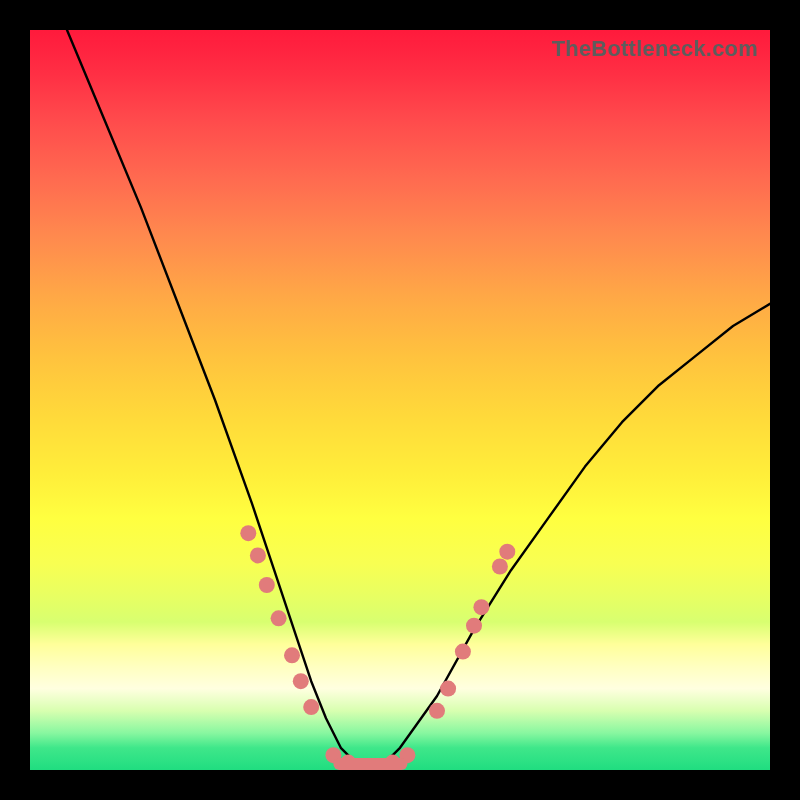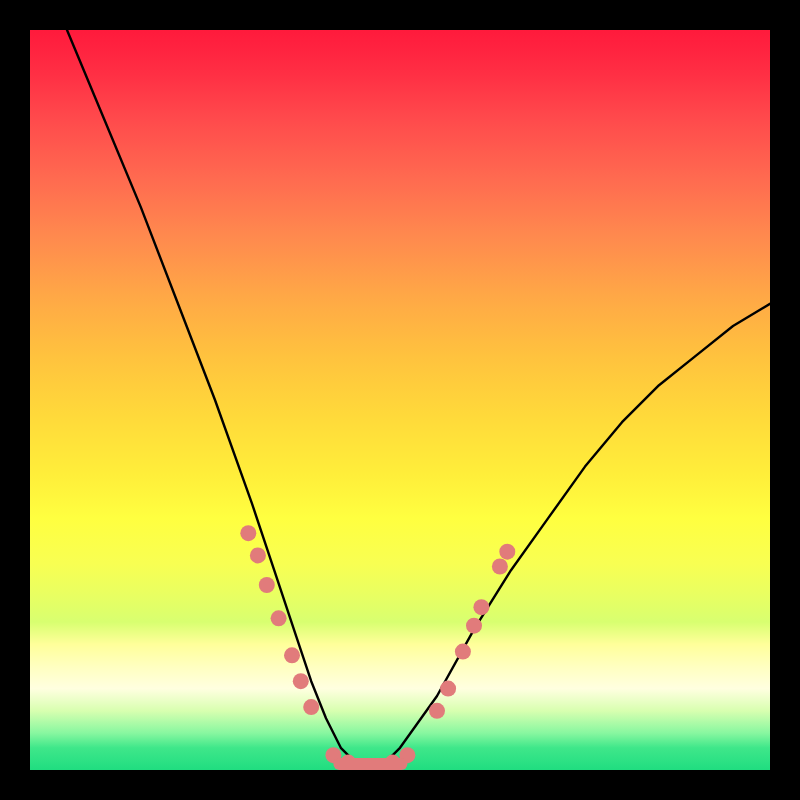--- a/index.html
+++ b/index.html
@@ -54,20 +54,21 @@
     left: 0;
     top: 0;
     width: 740px;
     height: 740px;
   }
 </style>
 </head>
 <body>
 
 <div class="frame">
+  <div class="watermark">TheBottleneck.com</div>
   <svg class="overlay" viewBox="0 0 740 740" preserveAspectRatio="none">
     <g id="curve-layer">
         <path d="M37.0 0.0 L74.0 88.8 L111.0 177.6 L148.0 273.8 L185.0 370.0 L222.0 473.6 L244.2 540.2 L266.4 606.8 L281.2 651.2 L296.0 688.2 L310.8 717.8 L325.6 732.6 L340.4 736.3 L355.2 732.6 L370.0 717.8 L407.0 666.0 L444.0 599.4 L481.0 540.2 L518.0 488.4 L555.0 436.6 L592.0 392.2 L629.0 355.2 L666.0 325.6 L703.0 296.0 L740.0 273.8 " fill="none" stroke="#000" stroke-width="2.4" stroke-linecap="round" stroke-linejoin="round"></path>
       </g>
     <g id="marker-layer">
         <circle cx="218.3" cy="503.2" r="8" fill="#e17b7b"></circle>
         <circle cx="227.9" cy="525.4" r="8" fill="#e17b7b"></circle>
         <circle cx="236.8" cy="555.0" r="8" fill="#e17b7b"></circle>
         <circle cx="248.6" cy="588.3" r="8" fill="#e17b7b"></circle>
         <circle cx="262.0" cy="625.3" r="8" fill="#e17b7b"></circle>

